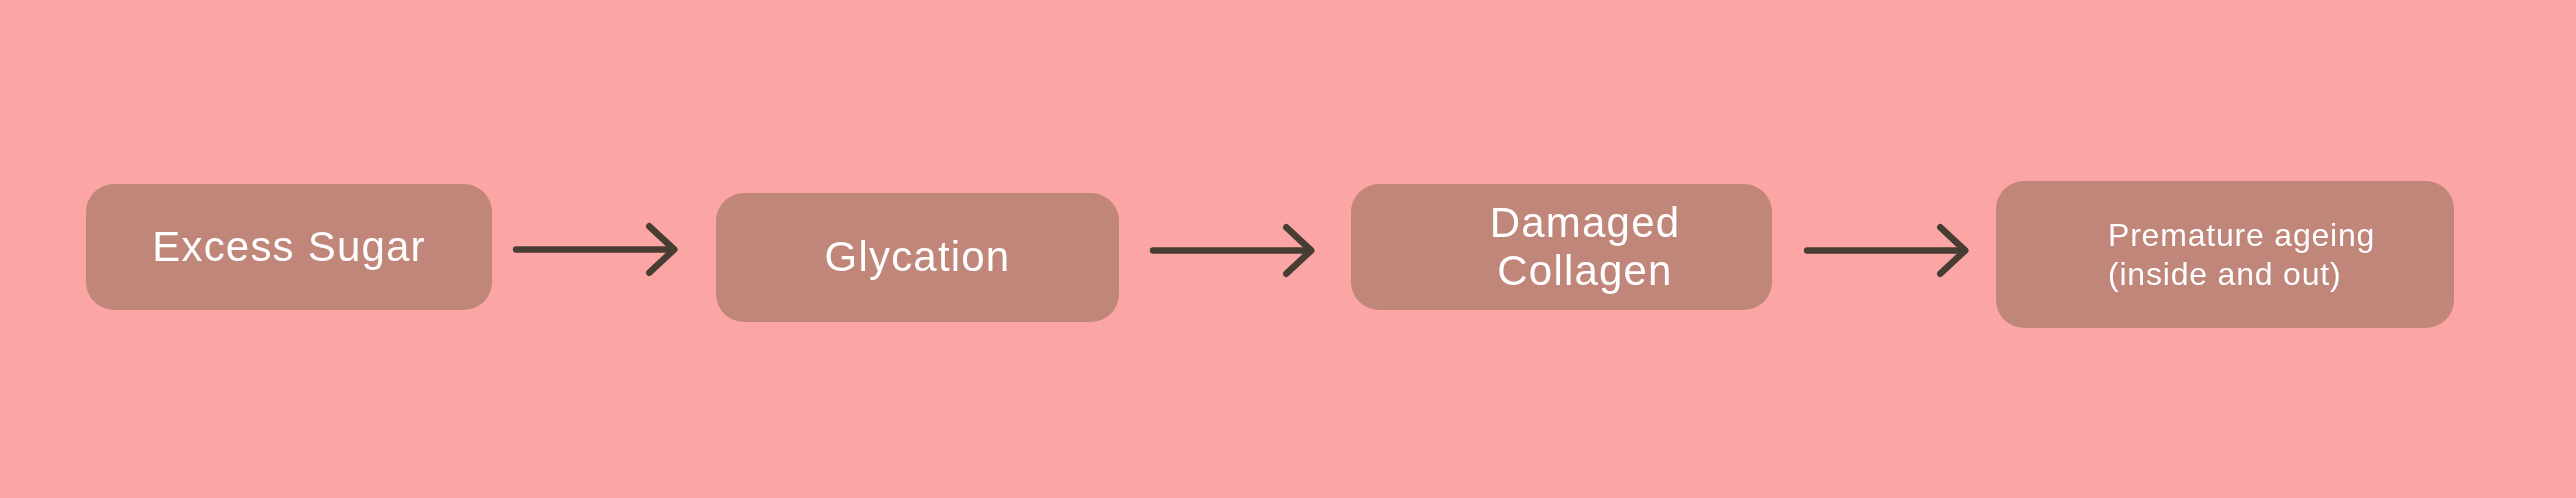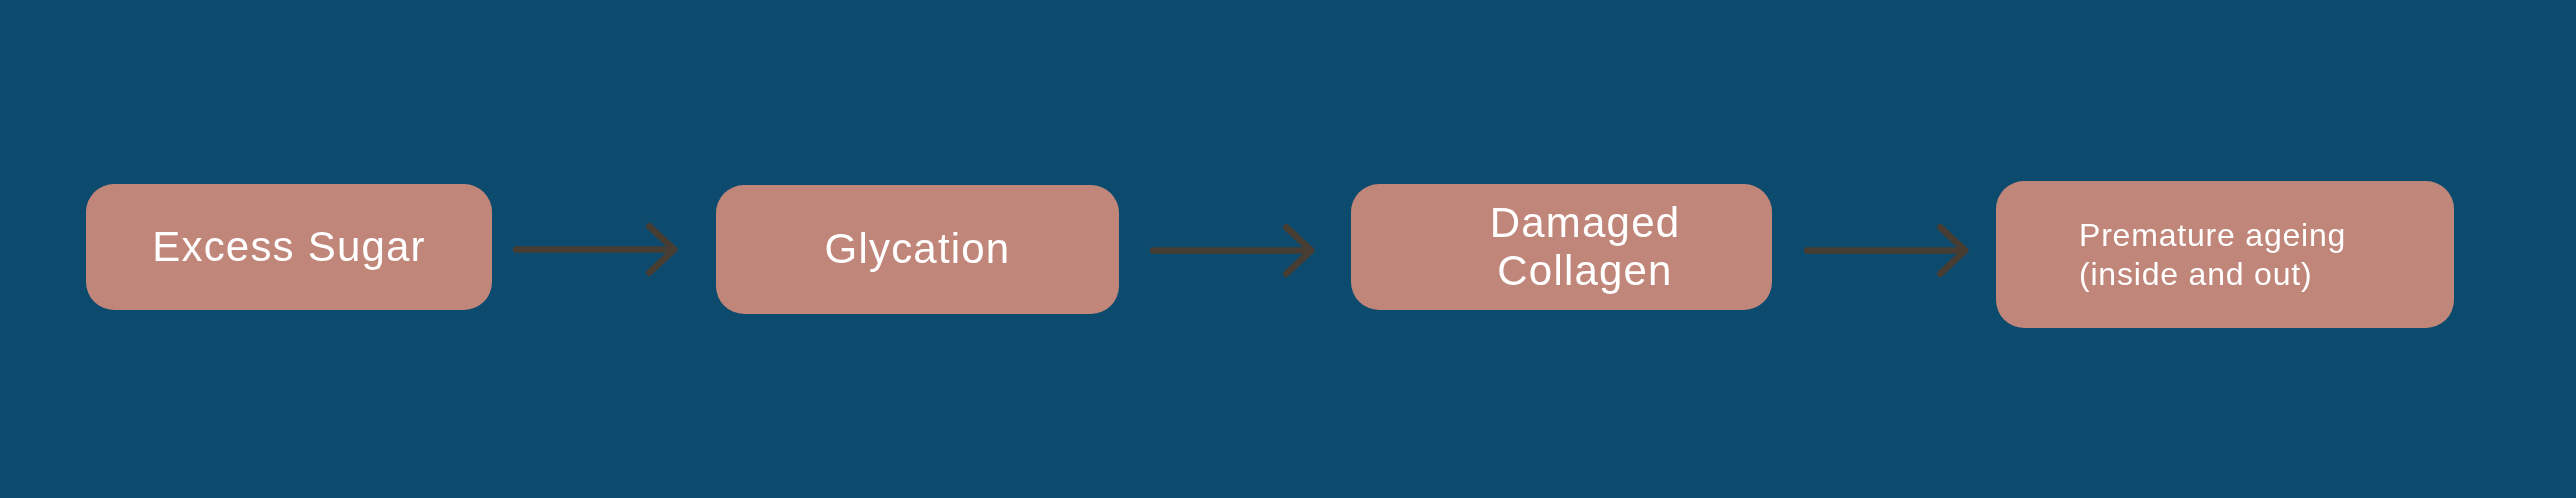--- a/index.html
+++ b/index.html
@@ -5,21 +5,21 @@
   html, body {
     margin: 0;
     padding: 0;
     background: #fcf8ef;
     font-family: "Liberation Sans", sans-serif;
   }
   .canvas {
     position: relative;
     width: 2576px;
     height: 499px;
-    background: #0c4a6e;
+    background: #fca5a5;
     overflow: hidden;
   }
   .node {
     position: absolute;
     background: #c1867a;
     border-radius: 28px;
     color: #ffffff;
     display: flex;
     align-items: center;
     justify-content: center;
@@ -27,26 +27,26 @@
     text-align: center;
   }
   .node .label {
     font-size: 42px;
     font-weight: 400;
     letter-spacing: 1.2px;
     line-height: 1.15;
     white-space: pre-line;
   }
   #node-excess-sugar     { left: 86px;  top: 184px; width: 406px; height: 126px; }
-  #node-glycation        { left: 716px;  top: 185px; width: 403px; height: 129px; }
+  #node-glycation        { left: 716px;  top: 193px; width: 403px; height: 129px; }
   #node-damaged-collagen { left: 1351px; top: 184px; width: 421px; height: 126px; padding-left: 47px; }
   #node-premature-ageing {
     left: 1996px; top: 181px; width: 458px; height: 147px;
     justify-content: flex-start;
-    padding-left: 83px;
+    padding-left: 112px;
     text-align: left;
   }
   #node-premature-ageing .label {
     font-size: 32px;
     line-height: 39px;
     letter-spacing: 0.8px;
   }
   .arrow {
     position: absolute;
     width: 170px;

